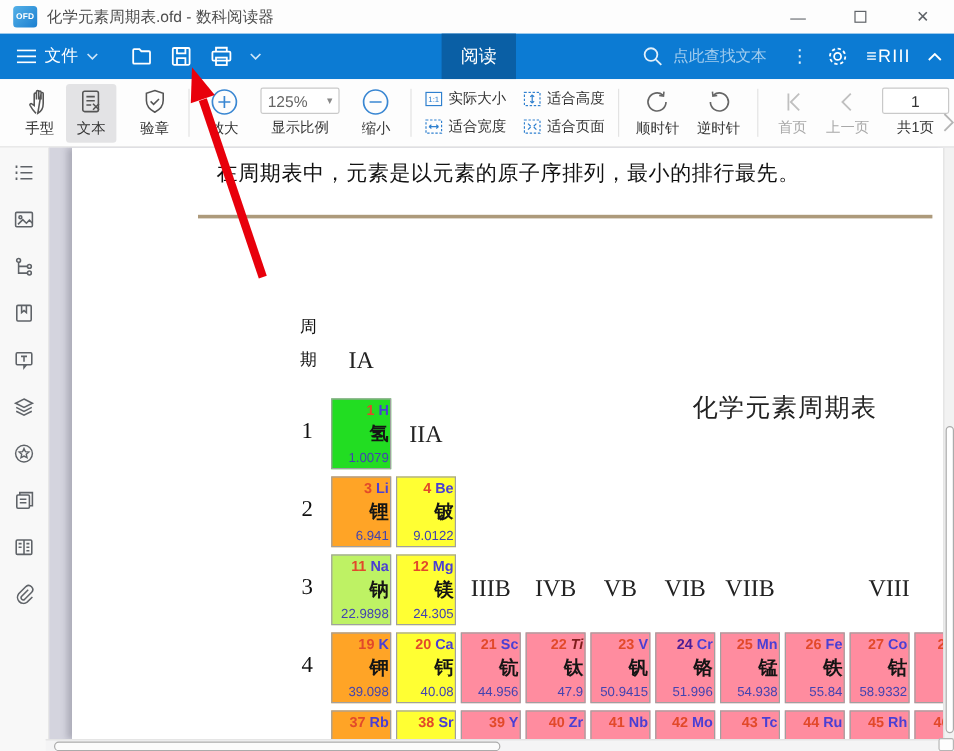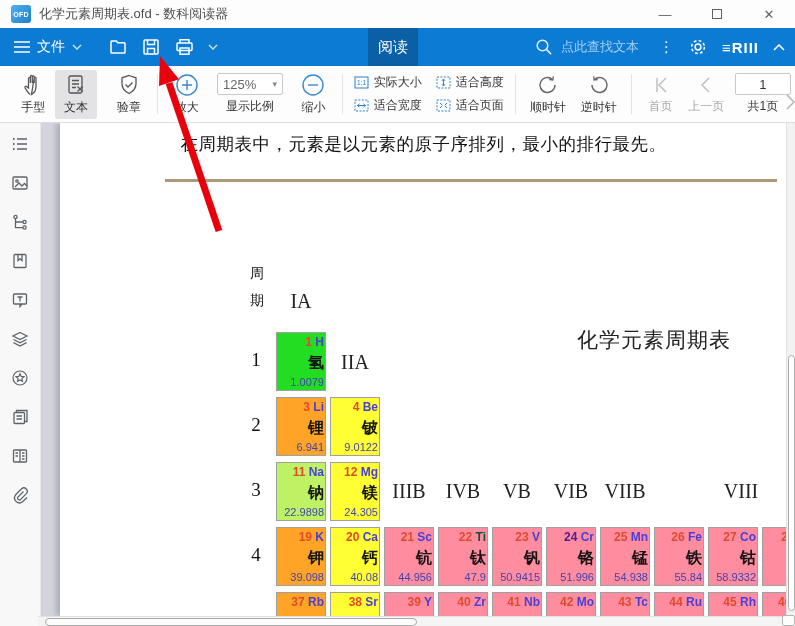--- a/index.html
+++ b/index.html
@@ -18,27 +18,27 @@
   .win-btn { width:52px; height:100%; display:flex; align-items:center; justify-content:center;
     color:#5f6368; font-size:13px; cursor:default; }
   .win-max-glyph { width:10px; height:10px; border:1.2px solid #5f6368; display:inline-block; }
 
   
   .bluebar { position:absolute; left:0; top:28px; width:795px; height:38px; background:#0c7bd3;
     display:flex; align-items:center; color:#fff; }
   .bluebar svg { display:block; }
   .file-menu { display:flex; align-items:center; gap:7px; margin-left:14px; font-size:14px; }
   .icon-cluster { display:flex; align-items:center; gap:13px; margin-left:26px; }
-  .read-tab { position:absolute; left:368px; top:0; width:50px; height:38px; background:#0a5fa5;
+  .read-tab { position:absolute; left:368px; top:0; width:62px; height:38px; background:#0a5fa5;
     display:flex; align-items:center; justify-content:center; font-size:15px; }
   .blue-right { margin-left:auto; display:flex; align-items:center; margin-right:10px; gap:14px; }
   .searchbox { display:flex; align-items:center; gap:8px; }
   .search-ph { font-size:13px; color:rgba(255,255,255,.62); }
   .vdots { font-size:15px; color:rgba(255,255,255,.9); letter-spacing:0; margin-left:6px; }
-  .brand { font-size:15px; font-weight:bold; letter-spacing:1px; }
+  .brand { font-size:15px; font-weight:normal; letter-spacing:1px; }
 
   
   .viewbar { position:absolute; left:0; top:66px; width:795px; height:57px; background:#fdfdfd;
     border-bottom:1px solid #ddd; display:flex; align-items:center; }
   .vbtn { width:44px; display:flex; flex-direction:column; align-items:center; gap:2px; padding:3px 0;
     border-radius:3px; }
   .vbtn.selected { background:#e3e3e5; }
   .vlabel { font-size:12px; color:#333; white-space:nowrap; }
   .vlabel.dim { color:#a9a9a9; }
   .vdivider { width:1px; height:40px; background:#e3e3e3; margin:0 7px; }
@@ -370,21 +370,21 @@
           <div class="el1"><span style="color: rgb(226, 73, 42);">20</span><span style="color: rgb(74, 63, 212);"> Ca</span></div>
           <div class="ename">钙</div>
           <div class="emass" style="color: rgb(67, 67, 176);">40.08</div>
         </div>
         <div class="ecell" style="left: 324px; top: 404px; background: rgb(255, 140, 159);">
           <div class="el1"><span style="color: rgb(226, 73, 42);">21</span><span style="color: rgb(74, 63, 212);"> Sc</span></div>
           <div class="ename">钪</div>
           <div class="emass" style="color: rgb(67, 67, 176);">44.956</div>
         </div>
         <div class="ecell" style="left: 378px; top: 404px; background: rgb(255, 140, 159);">
-          <div class="el1"><span style="color: rgb(226, 73, 42);">22</span><span style="color: #14532d;"> Ti</span></div>
+          <div class="el1"><span style="color: rgb(226, 73, 42);">22</span><span style="color: #7f1d1d; font-style: italic;"> Ti</span></div>
           <div class="ename">钛</div>
           <div class="emass" style="color: rgb(67, 67, 176);">47.9</div>
         </div>
         <div class="ecell" style="left: 432px; top: 404px; background: rgb(255, 140, 159);">
           <div class="el1"><span style="color: rgb(226, 73, 42);">23</span><span style="color: rgb(74, 63, 212);"> V</span></div>
           <div class="ename">钒</div>
           <div class="emass" style="color: rgb(67, 67, 176);">50.9415</div>
         </div>
         <div class="ecell" style="left: 486px; top: 404px; background: rgb(255, 140, 159);">
           <div class="el1"><span style="color: #4c1d95; margin-left: 12px;">24</span><span style="color: rgb(74, 63, 212);"> Cr</span></div>

